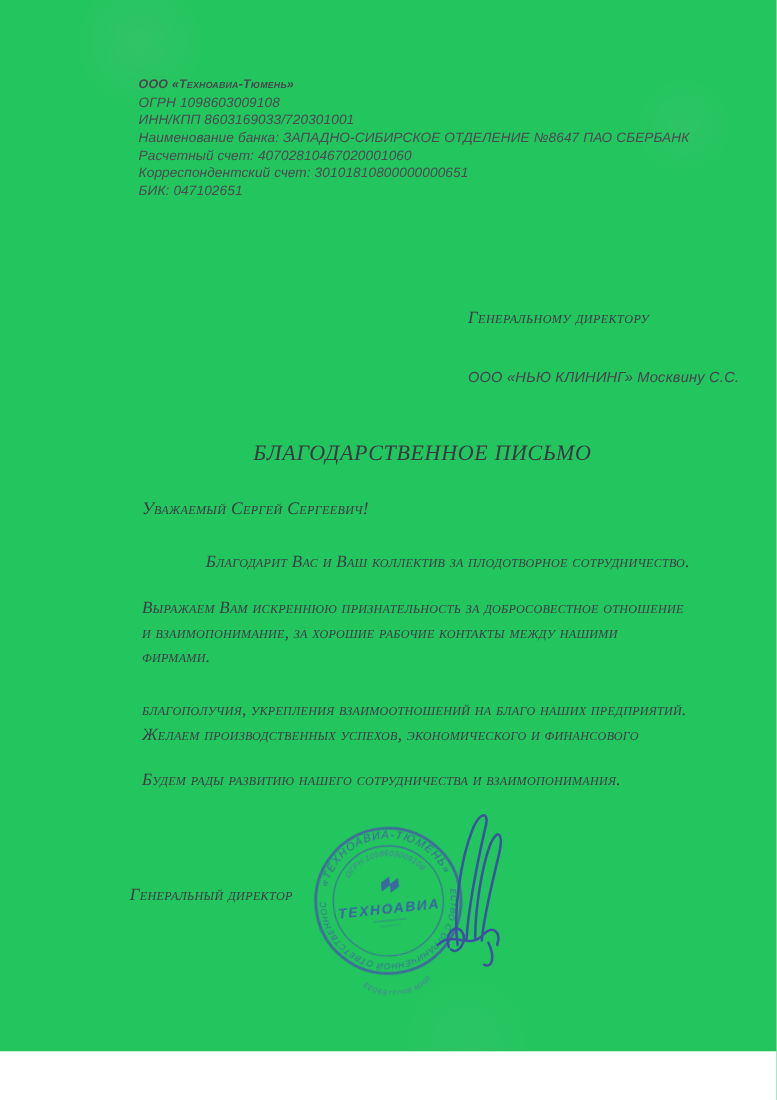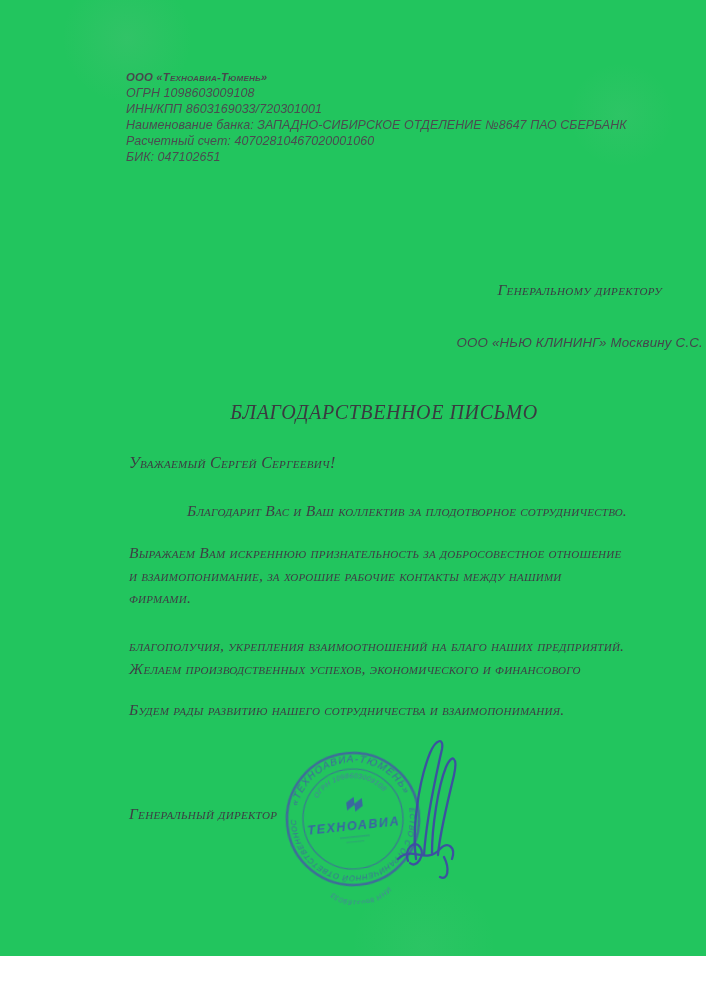--- a/index.html
+++ b/index.html
@@ -27,22 +27,22 @@
     position:absolute;left:126px;top:69px;
     font-family:"Liberation Sans", sans-serif;
     font-size:12.4px;line-height:16px;color:#4b4b50;
     letter-spacing:.1px;white-space:nowrap;
   }
   .letterhead .company{
     font-size:11.3px;font-weight:700;letter-spacing:.2px;color:#48484d;
   }
   
   .recipient{
-    position:absolute;right:3px;top:279px;
-    text-align:center;line-height:21px;
+    position:absolute;right:34px;top:279px;
+    text-align:left;line-height:21px;
   }
   .recipient .r1{font-size:15.5px;color:#3c3c44;letter-spacing:.4px;}
   .recipient .r2{
     font-family:"Liberation Sans", sans-serif;
     font-size:13.3px;color:#45454c;letter-spacing:.2px;margin-top:32px;
   }
   
   .title{
     position:absolute;left:127px;width:514px;top:401px;
     text-align:center;font-size:20px;letter-spacing:.6px;color:#3a3a40;
@@ -54,21 +54,21 @@
   .para{
     position:absolute;left:129px;width:556px;
     font-size:15.5px;line-height:22.5px;letter-spacing:.25px;color:#3e3e45;
   }
   .p1{top:500px;text-align:center;}
   .p2{top:542px;}
   .p3{top:635px;}
   .p4{top:699px;}
   
   .sig-position{
-    position:absolute;left:129px;top:805px;
+    position:absolute;left:118px;top:805px;
     font-size:15.5px;letter-spacing:.3px;color:#3d3d44;z-index:1;
   }
   .sig-name{
     position:absolute;right:13px;top:802px;
     font-size:15.5px;letter-spacing:.3px;color:#3d3d44;z-index:3;
   }
   
   .stamp{
     position:absolute;left:268px;top:734px;width:170px;height:170px;
     z-index:2;opacity:.88;filter:blur(.3px);
@@ -85,20 +85,21 @@
 <body>
 
 <div class="page">
 
   <div class="letterhead">
     <div class="company sc">ООО «Техноавиа-Тюмень»</div>
     <div>ОГРН 1098603009108</div>
     <div>ИНН/КПП 8603169033/720301001</div>
     <div>Наименование банка: ЗАПАДНО-СИБИРСКОЕ ОТДЕЛЕНИЕ №8647 ПАО СБЕРБАНК</div>
     <div>Расчетный счет: 40702810467020001060</div>
+    <div>Корреспондентский счет: 30101810800000000651</div>
     <div>БИК: 047102651</div>
   </div>
 
   <div class="recipient">
     <div class="r1 sc">Генеральному директору</div>
     <div class="r2">ООО «НЬЮ КЛИНИНГ» Москвину С.С.</div>
   </div>
 
   <div class="title sc">БЛАГОДАРСТВЕННОЕ ПИСЬМО</div>
 

